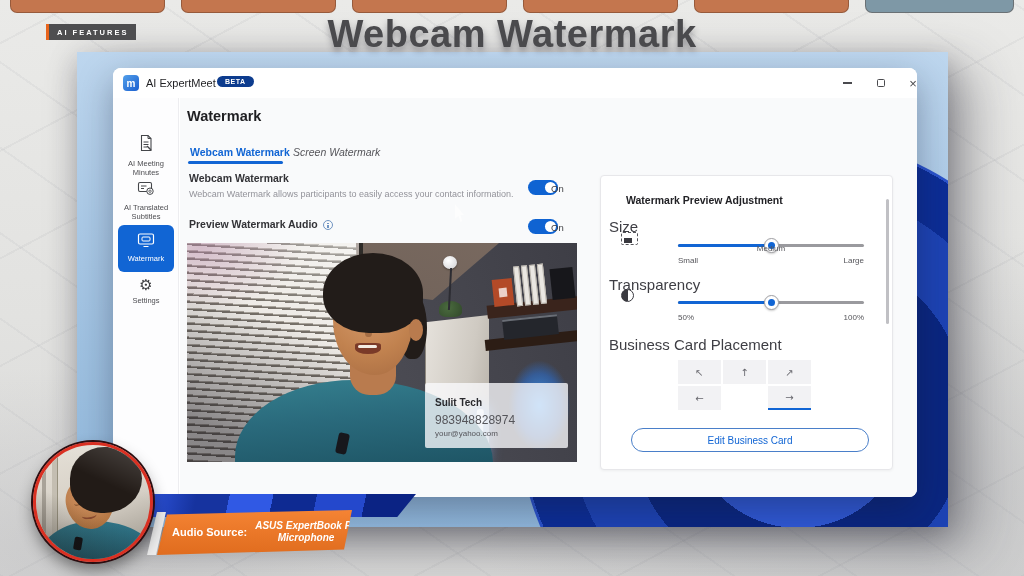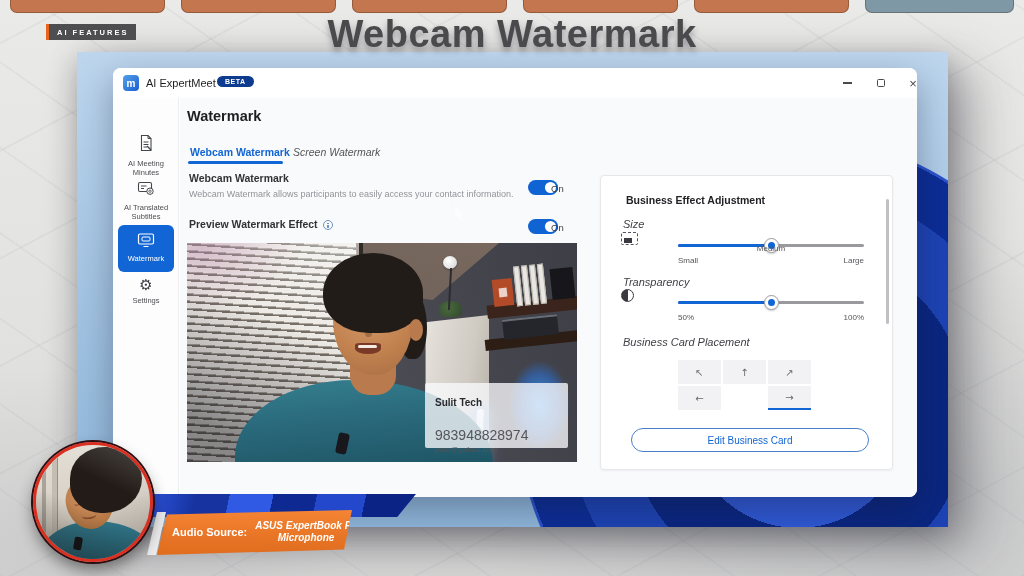--- a/index.html
+++ b/index.html
@@ -126,28 +126,28 @@
   .v-brow.l{left:14px; transform:rotate(8deg);} .v-brow.r{left:42px; transform:rotate(-6deg);}
   .v-eye{position:absolute; width:9px; height:2.5px; background:#3c2315; border-radius:2px; top:36px;}
   .v-eye.l{left:17px;} .v-eye.r{left:44px;}
   .v-nose{position:absolute; left:32px; top:48px; width:7px; height:10px; background:rgba(120,70,40,.45); border-radius:40%;}
   .v-mouth{position:absolute; left:22px; top:64px; width:26px; height:11px; background:#7a3a28; border-radius:20% 20% 50% 50%;}
   .v-mouth::before{content:""; position:absolute; left:3px; top:1.5px; width:19px; height:3.5px; background:#f3ece2; border-radius:2px;}
   .v-ear{position:absolute; left:222px; top:76px; width:14px; height:22px; background:#b97b4e; border-radius:50%;}
   .v-mic{position:absolute; left:150px; top:190px; width:11px; height:21px; background:#17171c; border-radius:3px; transform:rotate(12deg);}
   .v-card{position:absolute; left:238px; top:140px; width:143px; height:65px; background:rgba(250,250,252,.78); border-radius:2px; padding:14px 0 0 10px;}
   .v-card .name{font-size:10px; font-weight:bold; color:#2a2a2e;}
-  .v-card .ph{font-size:14px; color:#55555a; margin-top:19px;}
+  .v-card .ph{font-size:12px; color:#55555a; margin-top:5px;}
   .v-card .em{font-size:8px; color:#55555a; margin-top:2px;}
 
   
   .panel{position:absolute; left:420px; top:77px; width:293px; height:295px; background:#fff;
     border:1px solid #e7e7ea; border-radius:4px; box-shadow:0 1px 3px rgba(0,0,0,.05);}
   .panel-heading{position:absolute; left:25px; top:18px; font-size:10.5px; font-weight:bold; color:#222226;}
-  .p-label{position:absolute; left:22px; font-size:11px; color:#3e3e44;font-style:italic;}
+  .p-label{position:absolute; left:8px; font-size:15px; color:#3e3e44;}
   .size-icon{position:absolute; left:20px; top:56px; width:17px; height:13px; border:1px dashed #55555a; border-radius:2px;}
   .size-icon::after{content:""; position:absolute; left:1.5px; bottom:1.5px; width:8px; height:5px; background:#3a3a40;}
   .transp-icon{position:absolute; left:20px; top:113px; width:13px; height:13px; border:1.4px solid #3a3a40; border-radius:50%;
     background:linear-gradient(90deg,#3a3a40 50%, transparent 50%);}
   .slider{position:absolute; left:77px; width:186px; height:16px;}
   .slider .track{position:absolute; left:0; top:7px; width:100%; height:2.6px; background:#9a9a9e; border-radius:2px;}
   .slider .fill{position:absolute; left:0; top:7px; width:50%; height:2.6px; background:#1165d4; border-radius:2px;}
   .slider .handle{position:absolute; left:50%; top:1px; width:15px; height:15px; margin-left:-7.5px; border-radius:50%;
     background:#fff; border:1px solid #a0a0a4; box-shadow:0 1px 2px rgba(0,0,0,.2);}
   .slider .handle::after{content:""; position:absolute; left:3.2px; top:3.2px; width:7px; height:7px; border-radius:50%; background:#1165d4;}
@@ -271,21 +271,21 @@
       <div class="tab tab-inactive">Screen Watermark</div>
 
       <div class="row-label" style="top:74px;">Webcam Watermark</div>
       <div class="row-desc">Webcam Watermark allows participants to easily access your contact information.</div>
       <div class="toggle" style="top:82px;">
           <div class="knob"></div>
         </div>
       <div class="on-lbl" style="top:85px;">On</div>
 
       <div class="row-label" style="top:120px;">
-        <span>Preview Watermark Effect</span><span class="info-icon"></span>
+        <span>Preview Watermark Audio</span><span class="info-icon"></span>
       </div>
       <div class="toggle" style="top:121px;">
           <div class="knob"></div>
         </div>
       <div class="on-lbl" style="top:124px;">On</div>
 
       <div class="video">
         <div class="v-ceiling"></div>
         <div class="v-blinds"></div>
         <div class="v-blinds-shade"></div>
@@ -322,21 +322,21 @@
         <div class="v-ear"></div>
         <div class="v-mic"></div>
         <div class="v-card">
           <div class="name">Sulit Tech</div>
           <div class="ph">983948828974</div>
           <div class="em">your@yahoo.com</div>
         </div>
       </div>
 
       <div class="panel">
-        <div class="panel-heading">Business Effect Adjustment</div>
+        <div class="panel-heading">Watermark Preview Adjustment</div>
 
         <div class="p-label" style="top:42px;">Size</div>
         <div class="size-icon"></div>
         <div class="slider" style="top:61px;">
           <div class="track"></div>
           <div class="fill"></div>
           <div class="handle"></div>
         </div>
         <div class="tick" style="left:77px; top:80px;">Small</div>
         <div class="tick" style="left:170px; top:68px; transform:translateX(-50%);">Medium</div>

